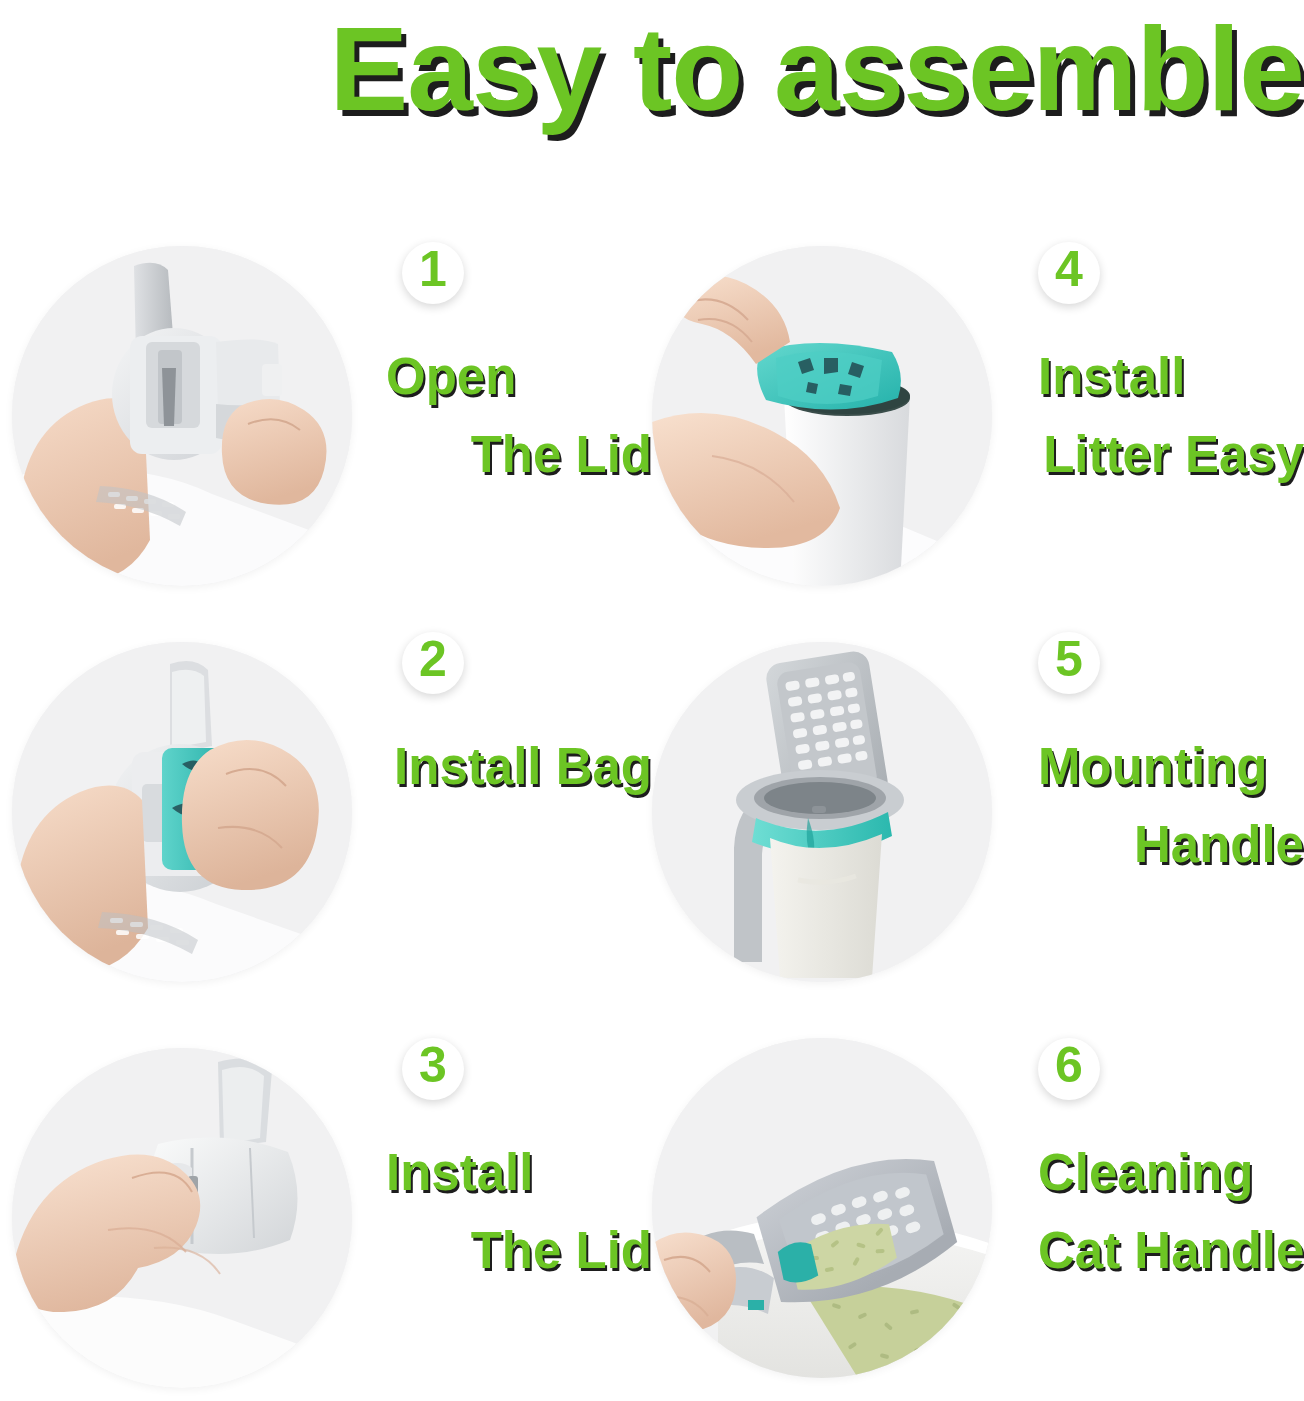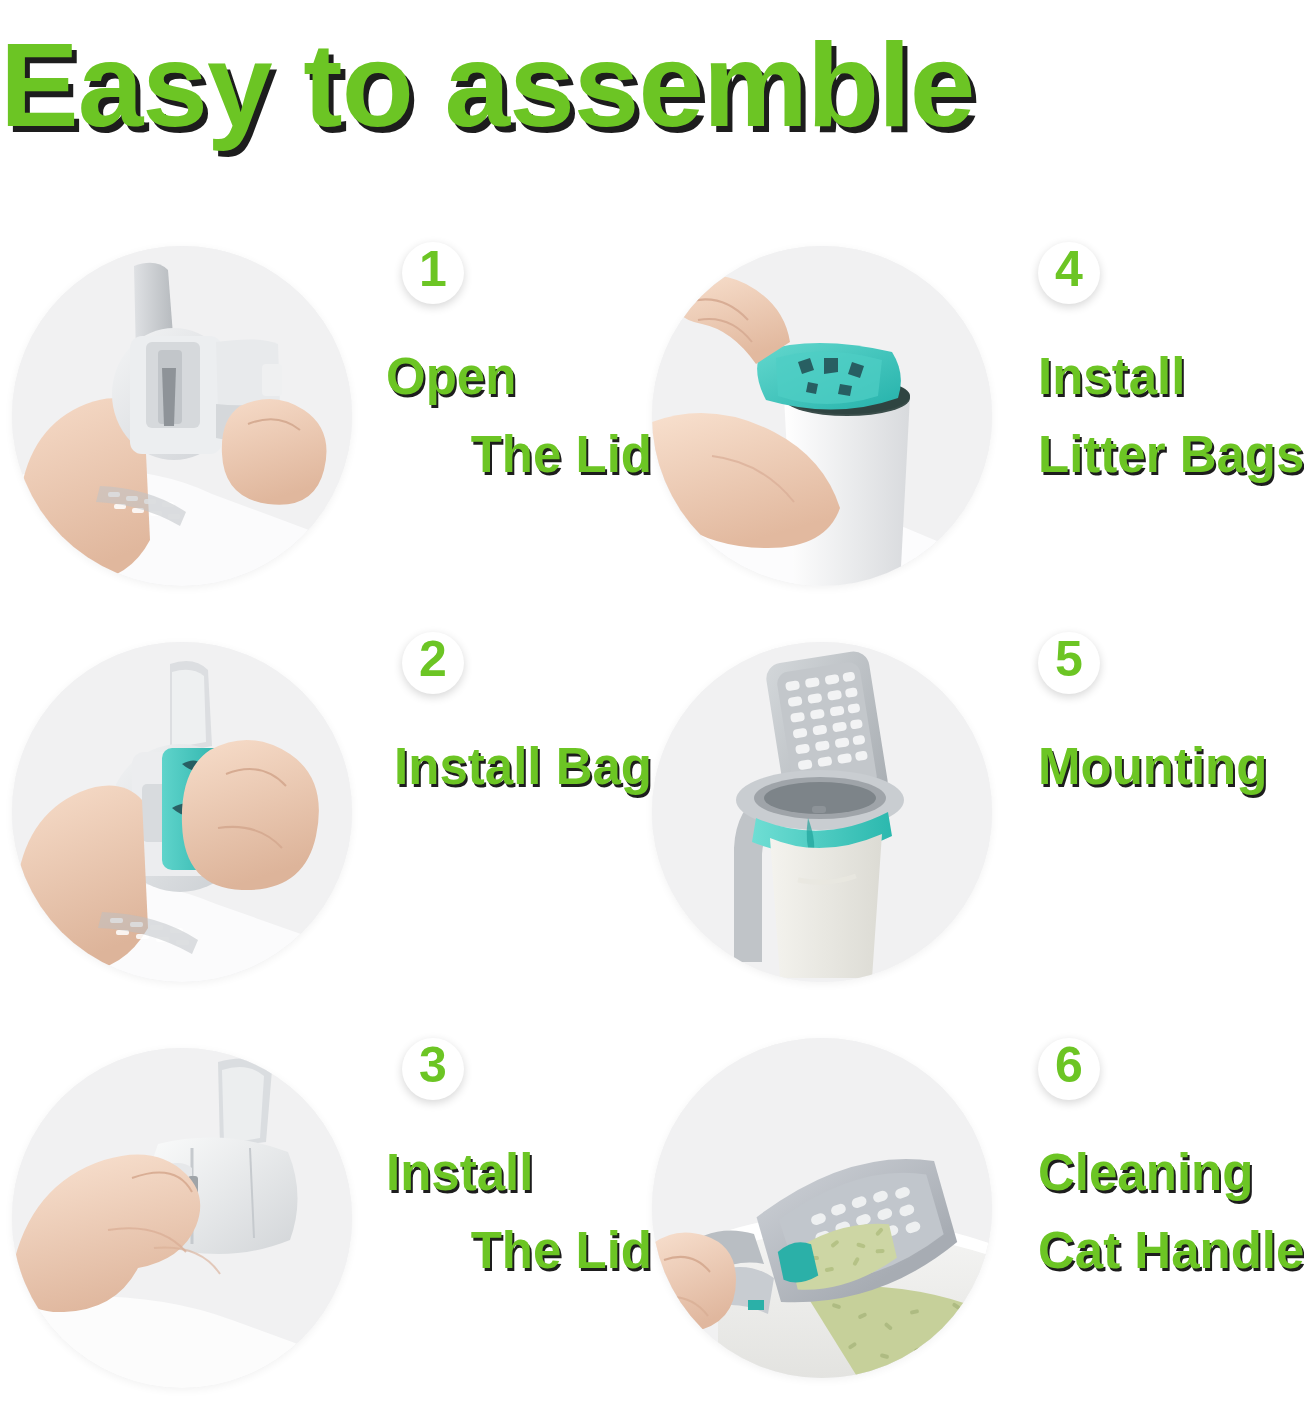--- a/index.html
+++ b/index.html
@@ -15,31 +15,32 @@
   #page {
     position: relative;
     width: 1304px;
     height: 1401px;
     background: #ffffff;
   }
 
   
   .title {
     position: absolute;
-    top: 24px;
+    top: 8px;
     left: 0;
     width: 1304px;
-    text-align: left;
+    text-align: right;
     font-size: 118px;
     font-weight: 700;
     line-height: 1.05;
     letter-spacing: -1px;
     color: #6CC524;
     text-shadow: 5px 6px 0 #1d1d1d;
     white-space: nowrap;
+    padding-left: 16px;
   }
 
   
   .steps {
     position: absolute;
     top: 232px;
     left: 0;
     width: 1304px;
     height: 1169px;
     display: grid;
@@ -246,21 +247,21 @@
             </svg>
           </div>
         </div>
       </div>
       <div class="text-col">
         <div class="num-badge">
           <span>4</span>
         </div>
         <div class="caption">
           <span class="l1">Install</span>
-          <span class="l2">Litter Bags</span>
+          <span class="l2">Litter Easy</span>
         </div>
       </div>
     </div>
 
     <div class="step r2 col-left">
       <div class="photo-wrap">
         <div class="photo">
           <div class="scene">
             <svg viewBox="0 0 340 340" xmlns="http://www.w3.org/2000/svg">
               <defs>
@@ -393,20 +394,21 @@
             </svg>
           </div>
         </div>
       </div>
       <div class="text-col">
         <div class="num-badge">
           <span>5</span>
         </div>
         <div class="caption">
           <span class="l1">Mounting</span>
+          <span class="l2">Handle</span>
         </div>
       </div>
     </div>
 
     <div class="step r3 col-left">
       <div class="photo-wrap">
         <div class="photo">
           <div class="scene">
             <svg viewBox="0 0 340 340" xmlns="http://www.w3.org/2000/svg">
               <defs>

